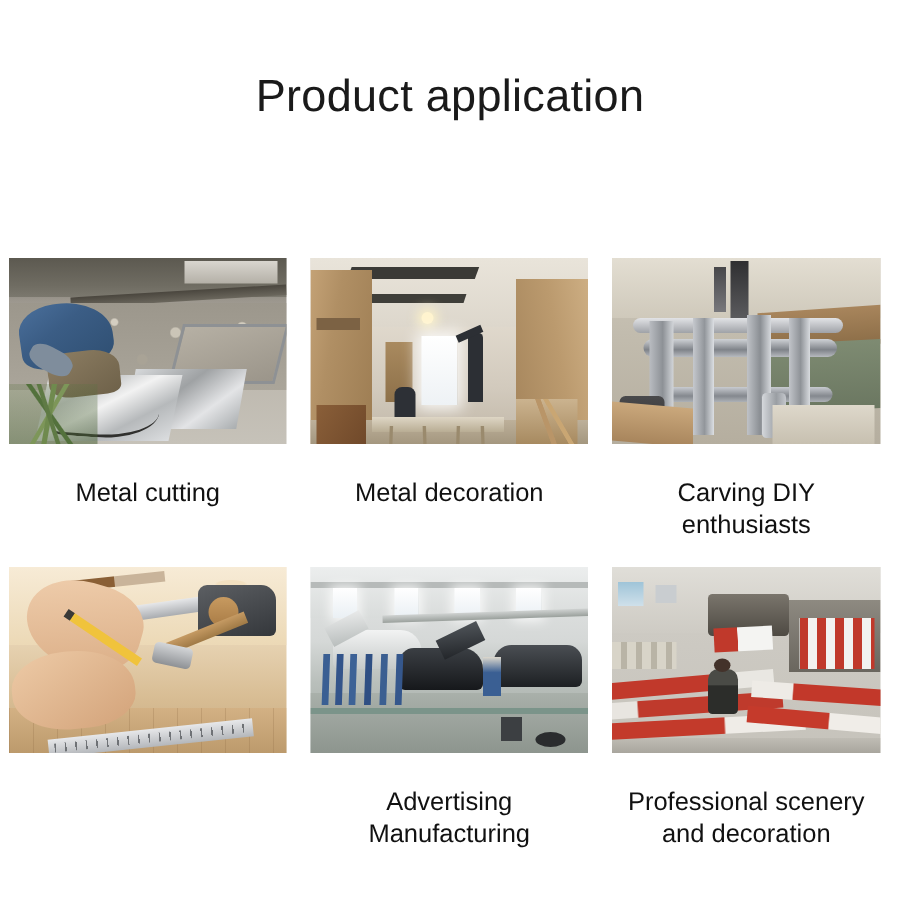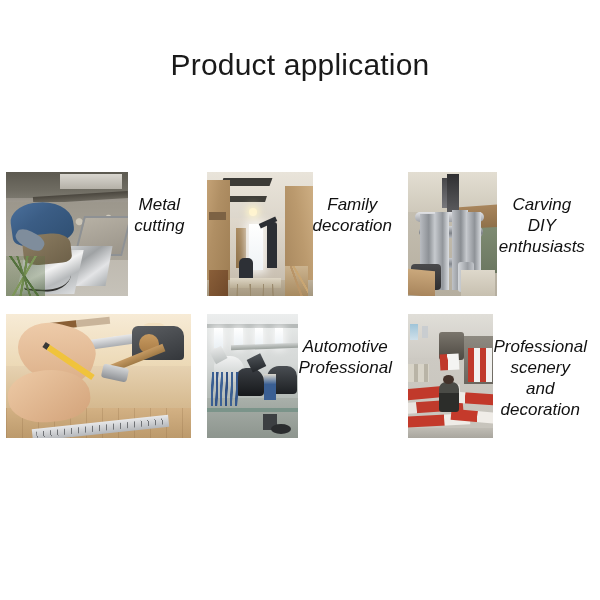--- a/index.html
+++ b/index.html
@@ -39,22 +39,21 @@
     flex-direction: column;
     row-gap: 18px;
   }
   .grid-row {
     display: flex;
     column-gap: 16px;
   }
   .cell {
     width: 185px;
     display: flex;
-    flex-direction: row;
-    font-style: italic;
+    flex-direction: column;
   }
   .cell.wide { width: 179px; }
   .photo {
     width: 100%;
     height: 124px;
     overflow: hidden;
     position: relative;
     background: #b9b5ad;
   }
   .photo .scene {
@@ -596,21 +595,21 @@
             <div class="window"></div>
             <div class="painter"></div>
             <div class="floor"></div>
             <div class="bench"></div>
             <div class="bench-legs"></div>
             <div class="worker2"></div>
             <div class="panel"></div>
             <div class="plank"></div>
           </div>
         </div>
-        <div class="caption">Family decoration</div>
+        <div class="caption">Metal decoration</div>
       </div>
 
       <div class="cell wide">
         <div class="photo p3">
           <div class="scene">
             <div class="backwall"></div>
             <div class="shelf"></div>
             <div class="table-green"></div>
             <div class="spindle2"></div>
             <div class="spindle"></div>
@@ -668,21 +667,21 @@
             <div class="hood1"></div>
             <div class="car2"></div>
             <div class="hood2"></div>
             <div class="car3"></div>
             <div class="workers"></div>
             <div class="worker-right"></div>
             <div class="jack"></div>
             <div class="tyre"></div>
           </div>
         </div>
-        <div class="caption">Automotive Professional</div>
+        <div class="caption">Advertising Manufacturing</div>
       </div>
 
       <div class="cell wide">
         <div class="photo p6">
           <div class="scene">
             <div class="wall6"></div>
             <div class="poster"></div>
             <div class="poster2"></div>
             <div class="machine"></div>
             <div class="printer"></div>

